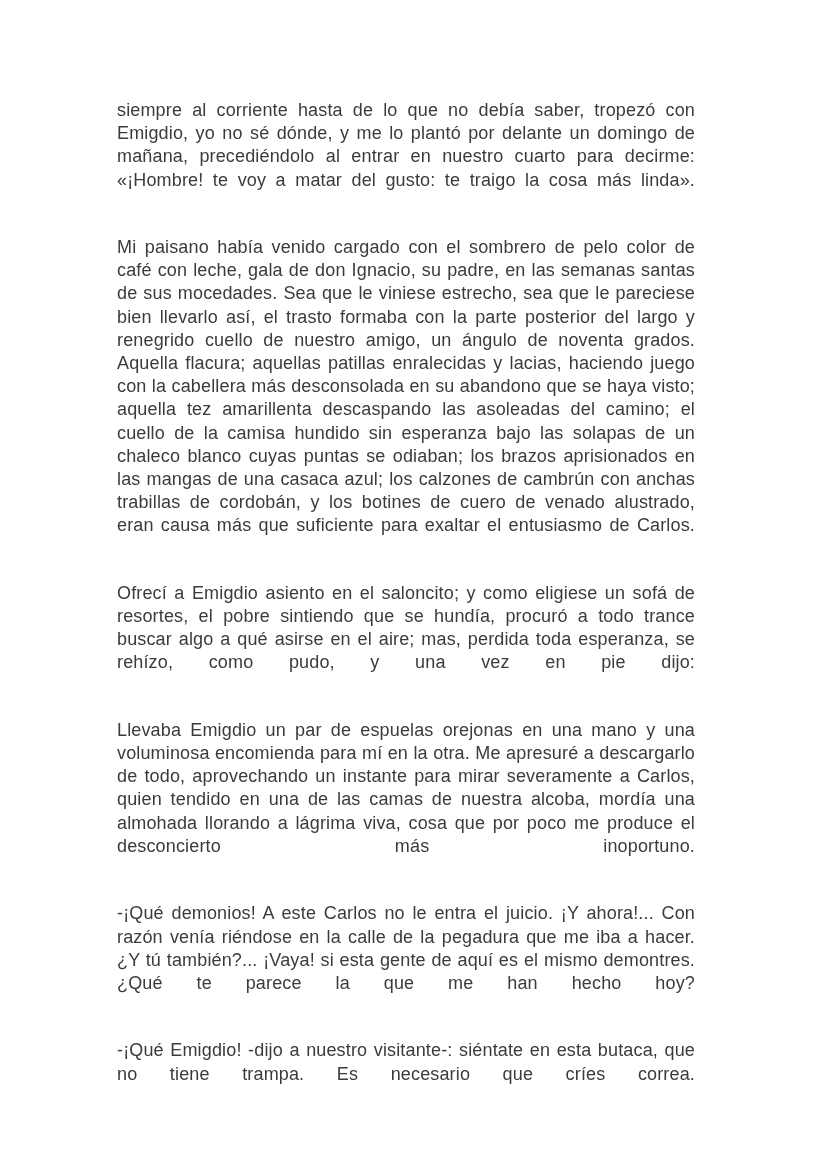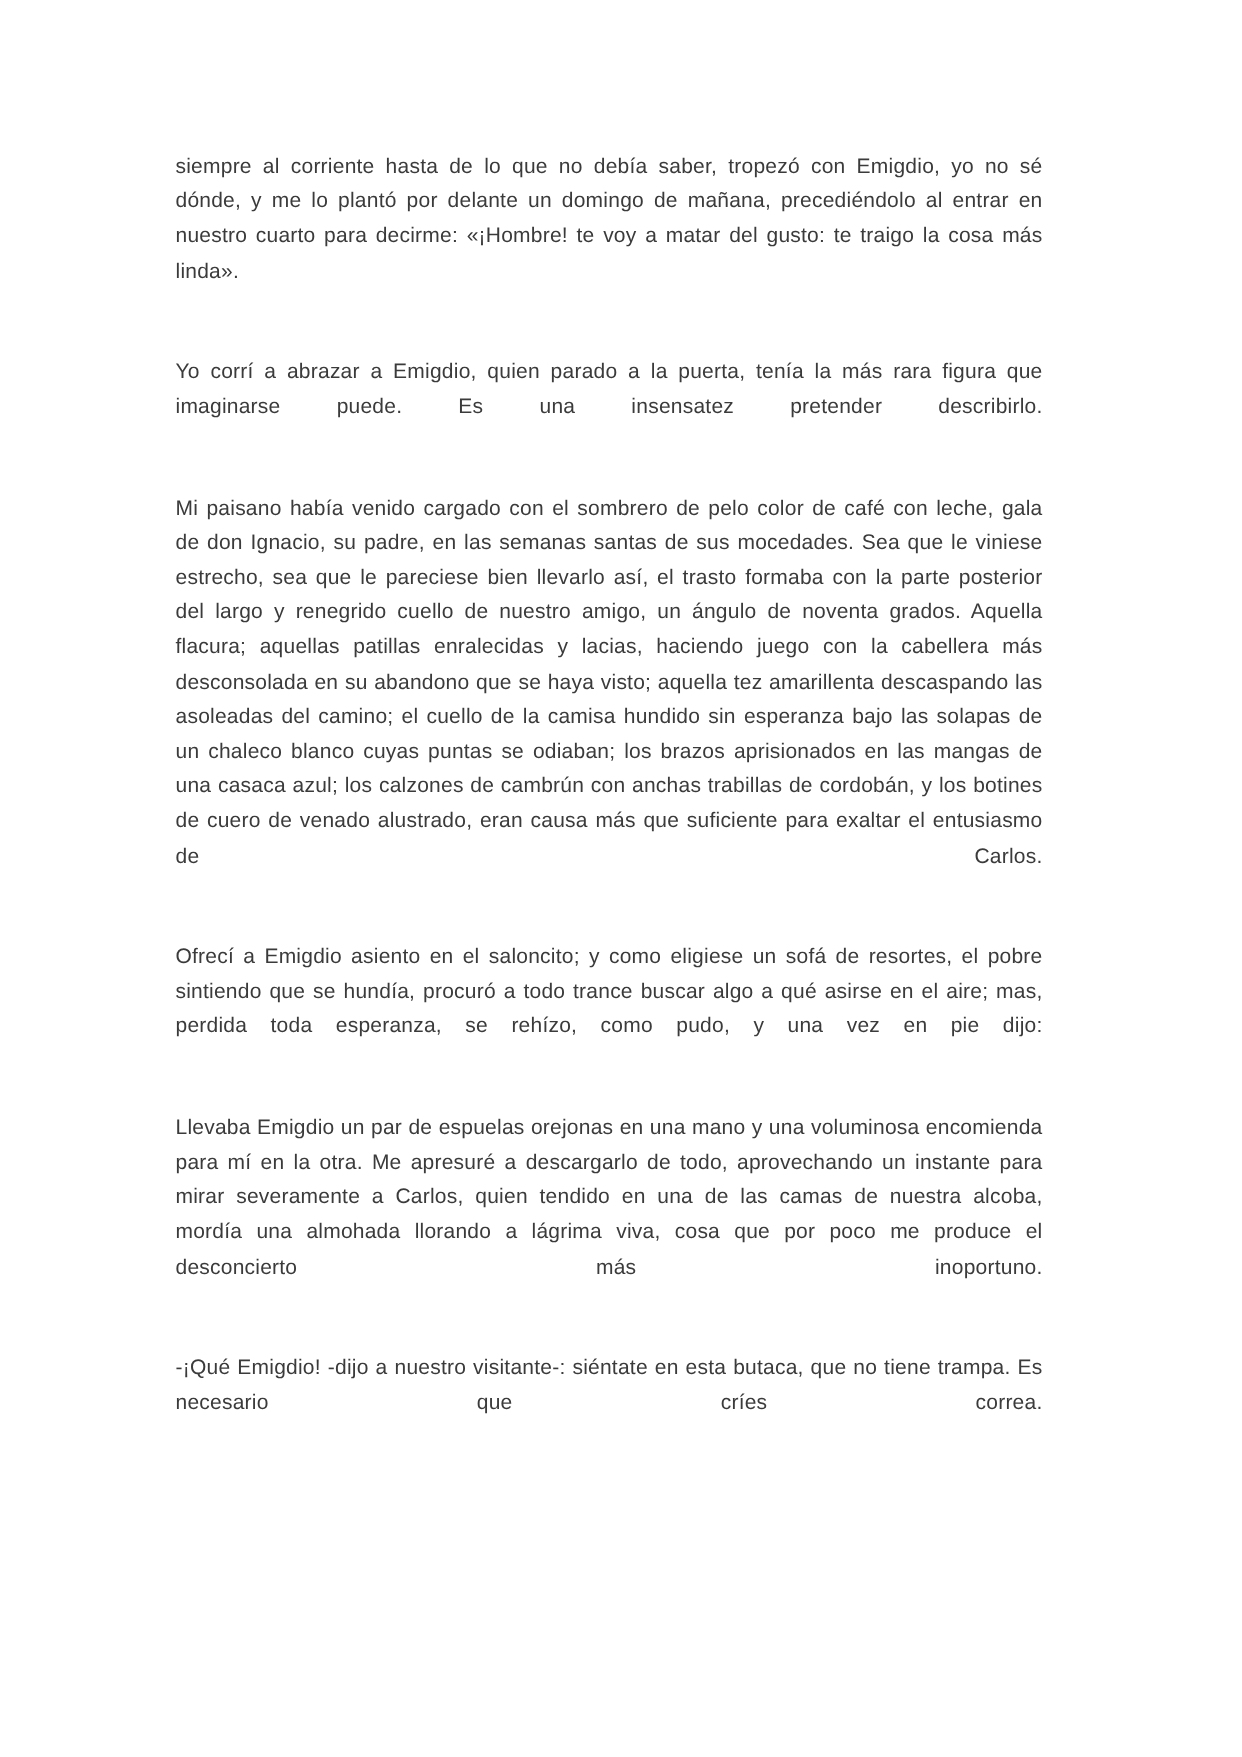--- a/index.html
+++ b/index.html
@@ -27,21 +27,21 @@
   .text-column {
     position: absolute;
     left: 117px;
     top: 99px;
     width: 594px;
   }
   .para {
     margin: 0 16px 21px 0;
     text-align: justify;
     text-justify: inter-word;
-    font-size: 14px;
+    font-size: 18px;
     line-height: 23.2px;
     color: #3b3b3b;
     letter-spacing: 0.15px;
     word-spacing: 0.2px;
     -webkit-font-smoothing: antialiased;
   }
   .para:last-child {
     margin-bottom: 0;
   }
   
@@ -52,26 +52,26 @@
   }
 </style>
 </head>
 <body>
 
 <div class="page">
   <div class="text-column">
 
     <p class="para">siempre al corriente hasta de lo que no debía saber, tropezó con Emigdio, yo no sé dónde, y me lo plantó por delante un domingo de mañana, precediéndolo al entrar en nuestro cuarto para decirme: «¡Hombre! te voy a matar del gusto: te traigo la cosa más linda».</p>
 
-    <p class="para">Yo corrí a abrazar a Emigdio, quien parado a la puerta, tenía la más rara figura que imaginarse puede. Es una insensatez pretender describirlo.</p>
 
     <p class="para">Mi paisano había venido cargado con el sombrero de pelo color de café con leche, gala de don Ignacio, su padre, en las semanas santas de sus mocedades. Sea que le viniese estrecho, sea que le pareciese bien llevarlo así, el trasto formaba con la parte posterior del largo y renegrido cuello de nuestro amigo, un ángulo de noventa grados. Aquella flacura; aquellas patillas enralecidas y lacias, haciendo juego con la cabellera más desconsolada en su abandono que se haya visto; aquella tez amarillenta descaspando las asoleadas del camino; el cuello de la camisa hundido sin esperanza bajo las solapas de un chaleco blanco cuyas puntas se odiaban; los brazos aprisionados en las mangas de una casaca azul; los calzones de cambrún con anchas trabillas de cordobán, y los botines de cuero de venado alustrado, eran causa más que suficiente para exaltar el entusiasmo de Carlos.</p>
 
     <p class="para">Ofrecí a Emigdio asiento en el saloncito; y como eligiese un sofá de resortes, el pobre sintiendo que se hundía, procuró a todo trance buscar algo a qué asirse en el aire; mas, perdida toda esperanza, se rehízo, como pudo, y una vez en pie dijo:</p>
 
     <p class="para">Llevaba Emigdio un par de espuelas orejonas en una mano y una voluminosa encomienda para mí en la otra. Me apresuré a descargarlo de todo, aprovechando un instante para mirar severamente a Carlos, quien tendido en una de las camas de nuestra alcoba, mordía una almohada llorando a lágrima viva, cosa que por poco me produce el desconcierto más inoportuno.</p>
 
+    <p class="para">-¡Qué demonios! A este Carlos no le entra el juicio. ¡Y ahora!... Con razón venía riéndose en la calle de la pegadura que me iba a hacer. ¿Y tú también?... ¡Vaya! si esta gente de aquí es el mismo demontres. ¿Qué te parece la que me han hecho hoy?</p>
 
 
     <p class="para">-¡Qué Emigdio! -dijo a nuestro visitante-: siéntate en esta butaca, que no tiene trampa. Es necesario que críes correa.</p>
 
   </div>
 </div>
 
 </body></html>

